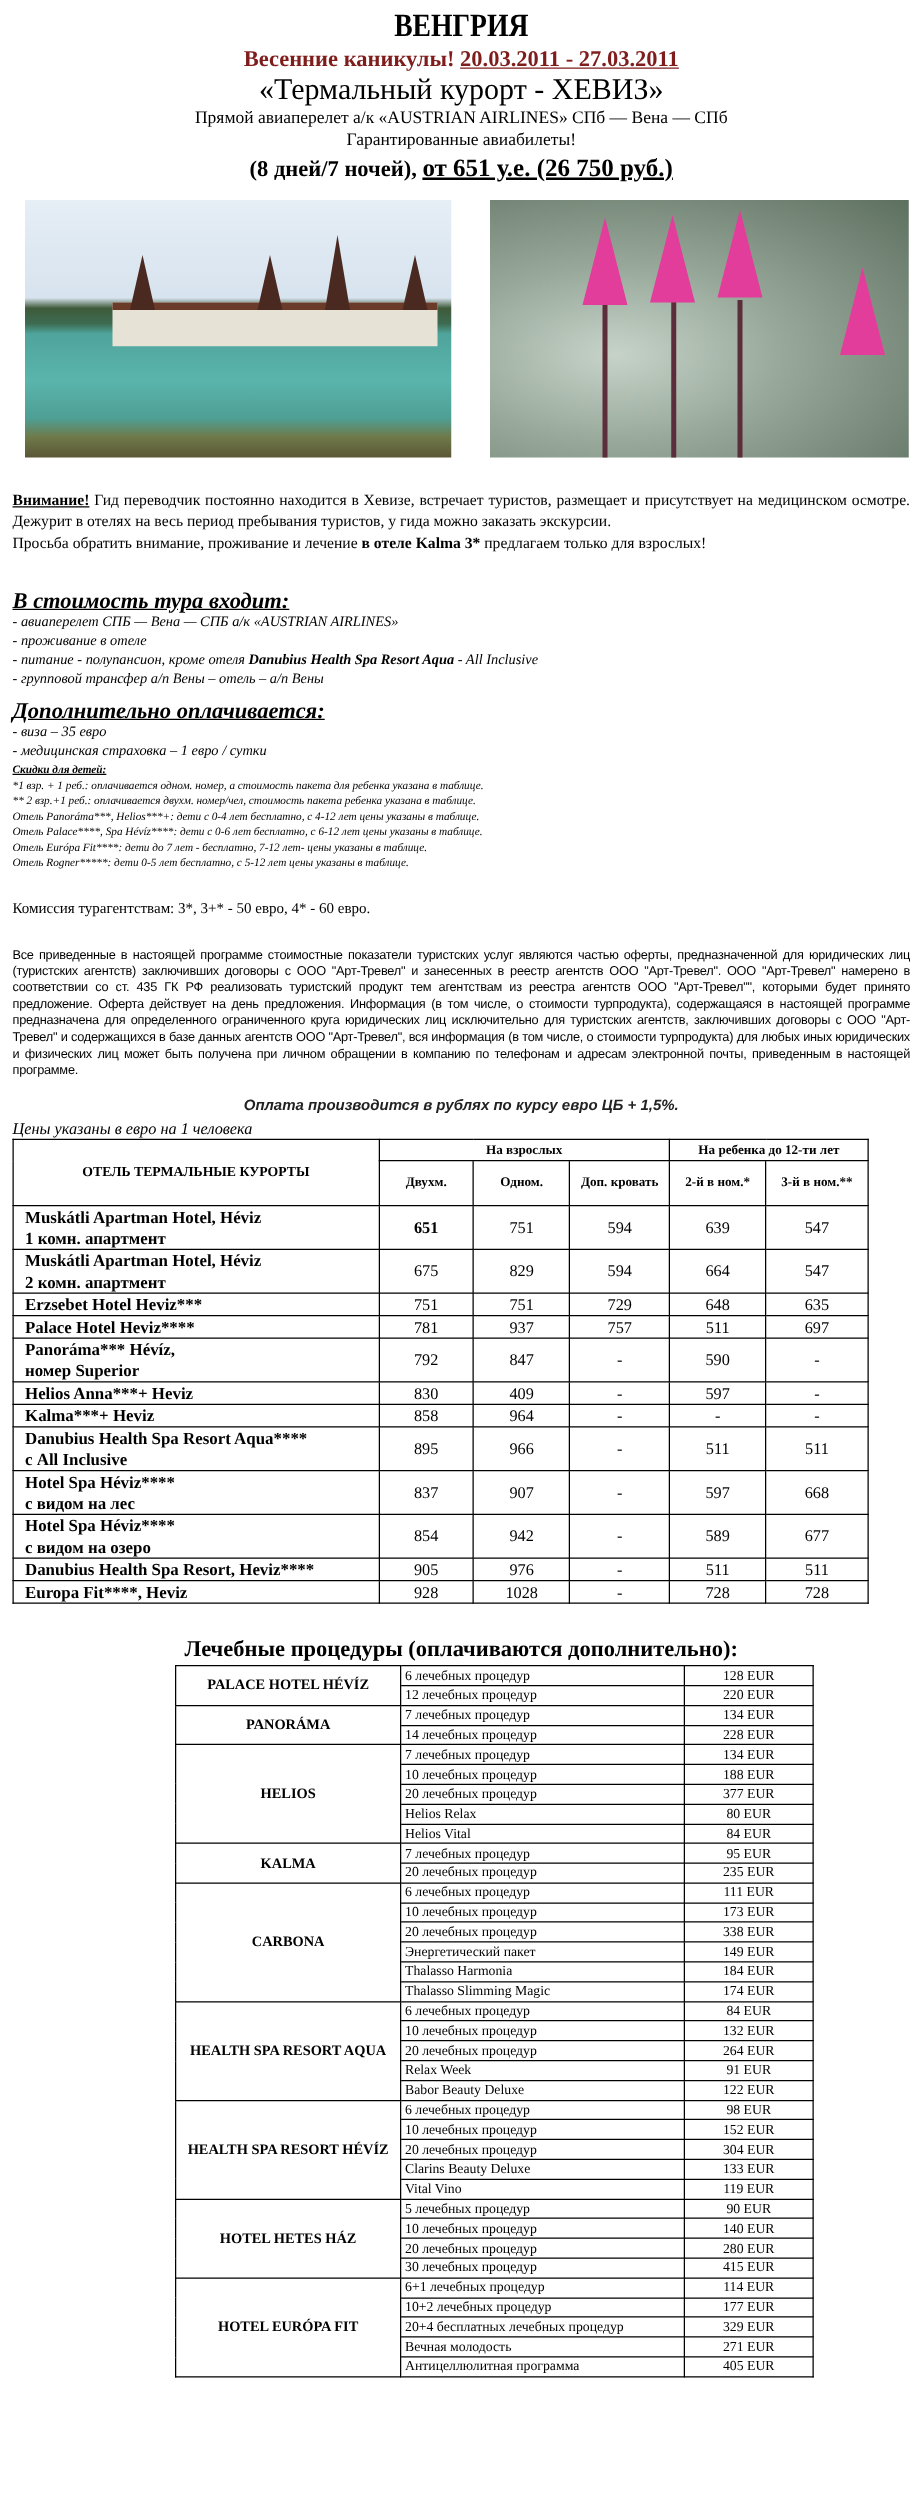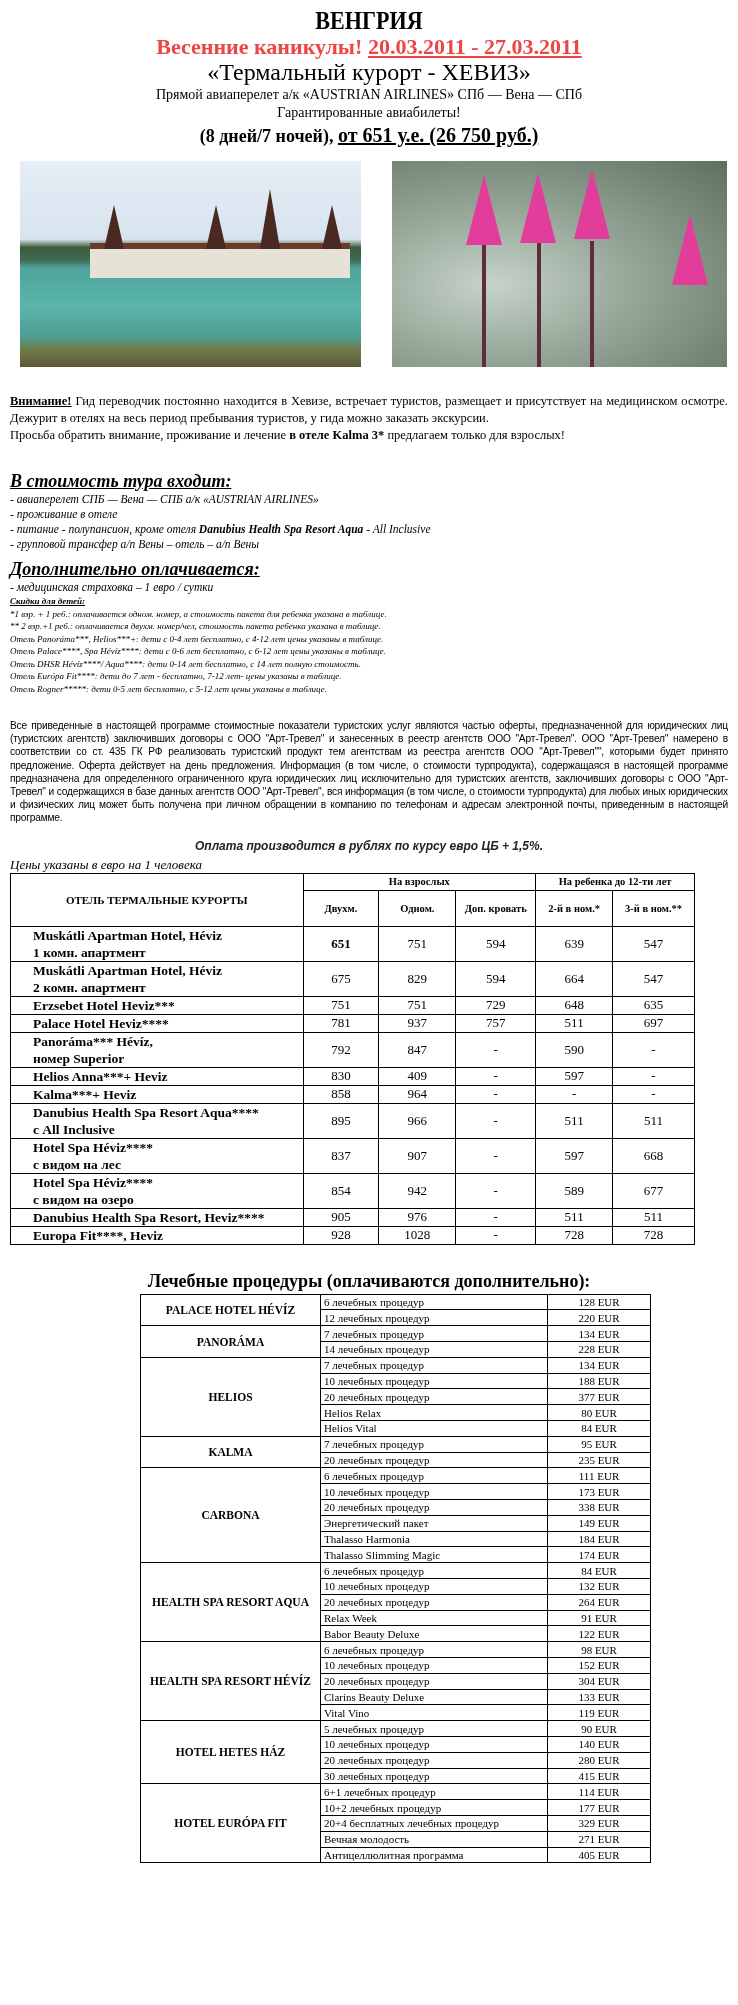--- a/index.html
+++ b/index.html
@@ -1,20 +1,20 @@
 <!DOCTYPE html>
 <html><head>
 <meta charset="utf-8">
 <style>
   * { box-sizing: border-box; }
   body { margin: 0; background: #fff; width: 738px; height: 2005px; overflow: hidden; font-family: "Liberation Serif", serif; color: #000; }
   .page { position: relative; width: 738px; padding: 0 10px; }
   .center { text-align: center; }
   .h1 { font-size: 26px; font-weight: bold; margin-top: 6px; line-height: 30px; font-family: "Liberation Serif", serif; transform: scaleX(0.85); }
-  .holiday { color: #ef4444; font-weight: bold; font-size: 22px; line-height: 22px; }
+  .holiday { color: #7f1d1d; font-weight: bold; font-size: 18px; line-height: 22px; }
   .holiday .dates { text-decoration: underline; }
   .resort { font-size: 24px; line-height: 28px; font-weight: normal; }
   .sub { font-size: 14px; line-height: 18px; }
   .price-line { font-size: 18px; line-height: 26px; font-weight: bold; }
   .price-line .amount { text-decoration: underline; font-size: 20px; }
   .photos { position: relative; height: 228px; margin-top: 8px; }
   .photo { position: absolute; top: 4px; height: 206px; overflow: hidden; }
   .photo-lake { left: 10px; width: 341px;
     background: linear-gradient(180deg, #e6eef6 0%, #d7e3ee 38%, #3f5a3a 42%, #3d6b52 48%, #4fa49c 52%, #5ab5ac 70%, #4e9e93 85%, #6f7a48 92%, #5b5636 100%); }
   .photo-lake .bldg { position: absolute; left: 70px; top: 82px; width: 260px; height: 35px; background: #e7e2d6; border-top: 6px solid #6b3b2a; }
@@ -29,21 +29,21 @@
   .ital-list { font-style: italic; font-size: 11.5px; line-height: 15px; }
   .kids { font-size: 9px; line-height: 12.5px; font-style: italic; }
   .kids .t { font-weight: bold; text-decoration: underline; font-size: 9px; }
   .commission { font-size: 12px; margin-top: 22px; }
   .offer { font-family: "Liberation Sans", sans-serif; font-size: 10.2px; line-height: 13.2px; text-align: justify; margin-top: 24px; letter-spacing: -0.2px; }
   .pay { font-family: "Liberation Sans", sans-serif; font-style: italic; font-size: 12px; text-align: center; margin-top: 14px; font-weight: bold; color: #222; }
   .prices-cap { font-style: italic; font-size: 13px; margin-top: 4px; }
   table.price { border-collapse: collapse; width: 685px; margin-left: 0; }
   table.price td, table.price th { border: 1px solid #000; text-align: center; font-size: 13px; padding: 0 2px; }
   table.price th { font-size: 10.5px; font-weight: bold; height: 17px; }
-  table.price td.hotel { text-align: left; font-weight: bold; font-size: 13.5px; line-height: 17px; padding-left: 22px; }
+  table.price td.hotel { text-align: left; font-weight: bold; font-size: 13.5px; line-height: 17px; padding-left: 9px; }
   table.price td.num { font-size: 13px; }
   table.price td.num.bold { font-weight: bold; }
   .proc-title { text-align: center; font-weight: bold; font-size: 18px; margin-top: 26px; }
   table.proc { border-collapse: collapse; width: 511px; margin-left: 130px; margin-top: 2px; }
   table.proc td { border: 1px solid #000; font-size: 11px; line-height: 14px; height: 15.8px; padding: 0 3px; }
   table.proc td.hotel { text-align: center; font-weight: bold; font-size: 11.5px; width: 180px; }
   table.proc td.price { text-align: center; width: 103px; }
 </style>
 </head>
 <body>
@@ -92,34 +92,35 @@
   <div class="sec-title" style="margin-top:26px;">В стоимость тура входит:</div>
   <div class="ital-list">
     <div>- авиаперелет СПБ — Вена — СПБ а/к «AUSTRIAN AIRLINES»</div>
     <div>- проживание в отеле</div>
     <div><span>- питание - полупансион, кроме отеля </span><b>Danubius Health Spa Resort Aqua</b><span> - All Inclusive</span></div>
     <div>- групповой трансфер а/п Вены – отель – а/п Вены</div>
   </div>
 
   <div class="sec-title" style="margin-top:6px;">Дополнительно оплачивается:</div>
   <div class="ital-list">
+    <div>- виза – 35 евро</div>
     <div>- медицинская страховка – 1 евро / сутки</div>
   </div>
 
   <div class="kids">
     <div class="t">Скидки для детей:</div>
     <div>*1 взр. + 1 реб.: оплачивается одном. номер, а стоимость пакета для ребенка указана в таблице.</div>
     <div>** 2 взр.+1 реб.: оплачивается двухм. номер/чел, стоимость пакета ребенка указана в таблице.</div>
     <div>Отель Panoráma***, Helios***+: дети с 0-4 лет бесплатно, с 4-12 лет цены указаны в таблице.</div>
     <div>Отель Palace****, Spa Hévíz****: дети с 0-6 лет бесплатно, с 6-12 лет цены указаны в таблице.</div>
-    <div>Отель DHSR Hévíz****/ Aqua****: дети 0-14 лет бесплатно, с 14 лет полную стоимость.</div>
     <div>Отель Európa Fit****: дети до 7 лет - бесплатно, 7-12 лет- цены указаны в таблице.</div>
     <div>Отель Rogner*****: дети 0-5 лет бесплатно, с 5-12 лет цены указаны в таблице.</div>
   </div>
 
+  <div class="commission">Комиссия турагентствам: 3*, 3+* - 50 евро, 4* - 60 евро.</div>
 
   <div class="offer">Все приведенные в настоящей программе стоимостные показатели туристских услуг являются частью оферты, предназначенной для юридических лиц (туристских агентств) заключивших договоры с ООО "Арт-Тревел" и занесенных в реестр агентств ООО "Арт-Тревел". ООО "Арт-Тревел" намерено в соответствии со ст. 435 ГК РФ реализовать туристский продукт тем агентствам из реестра агентств ООО "Арт-Тревел"", которыми будет принято предложение. Оферта действует на день предложения.  Информация (в том числе, о стоимости турпродукта), содержащаяся в настоящей программе предназначена для определенного ограниченного круга юридических лиц исключительно для туристских агентств, заключивших договоры с ООО "Арт-Тревел" и содержащихся в базе данных агентств ООО "Арт-Тревел", вся информация (в том числе, о стоимости турпродукта) для любых иных юридических и физических лиц может быть получена при личном обращении в компанию по телефонам и адресам электронной почты, приведенным в настоящей программе.</div>
 
   <div class="pay">Оплата производится в рублях по курсу евро ЦБ + 1,5%.</div>
   <div class="prices-cap">Цены указаны в евро на 1 человека</div>
 
   <table class="price">
     <colgroup>
       <col style="width:293px">
         <col style="width:76px">

